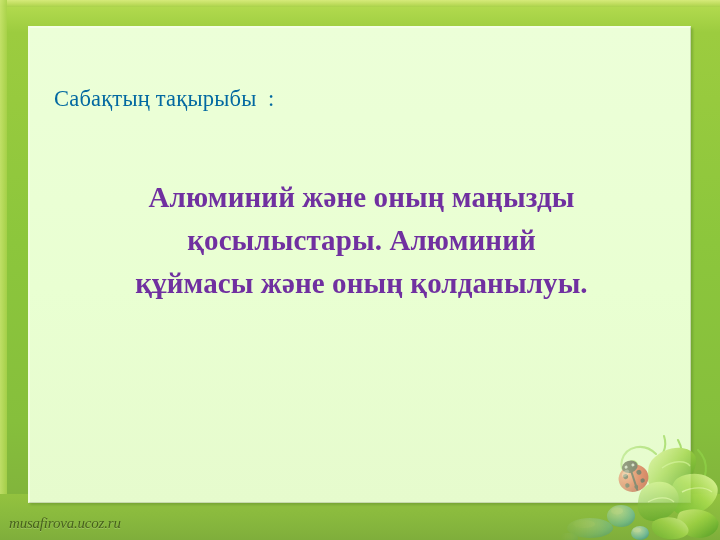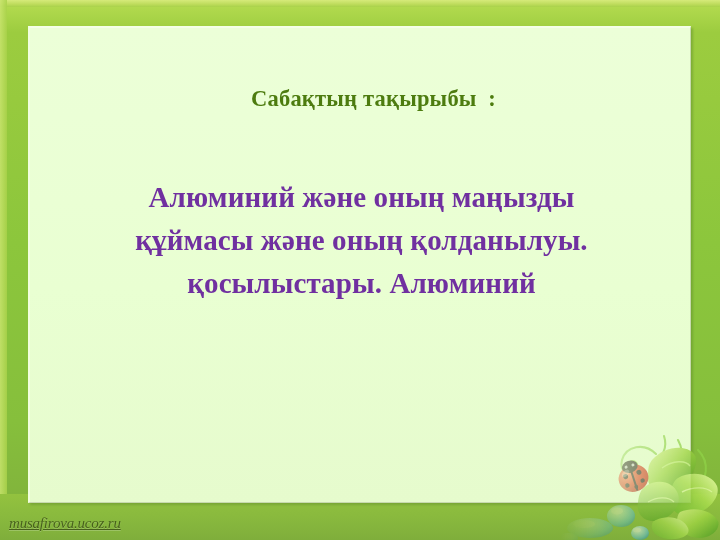--- a/index.html
+++ b/index.html
@@ -84,23 +84,23 @@
   .text-layer {
     position: absolute;
     left: 0; top: 0;
     width: 663px; height: 477px;
   }
 
   .subject-line {
     position: absolute;
     left: 0; top: 58px;
     width: 663px;
-    text-align: center;
-    color: #4d7c0f;
-    font-weight: bold;
+    text-align: left;
+    color: #0369a1;
+    font-weight: normal;
     font-size: 22.5px;
     letter-spacing: .2px;
     white-space: pre;
     text-indent: 24px;
   }
 
   .main-title {
     position: absolute;
     left: 16px; top: 148px;
     width: 631px;
@@ -118,21 +118,20 @@
     position: absolute;
     left: 9px; bottom: 8px;
     font-family: "Liberation Serif", "DejaVu Serif", serif;
     font-style: italic;
     font-size: 15px;
     color: #3a4f14;
     opacity: .82;
     letter-spacing: -.2px;
     white-space: nowrap;
     text-shadow: 0 1px 0 rgba(255,255,255,.25);
-    text-decoration: underline;
   }
 
   
   .decor {
     position: absolute;
     right: 0; bottom: 0;
     width: 160px; height: 120px;
     pointer-events: none;
   }
   .decor svg { display: block; width: 160px; height: 120px; }
@@ -150,22 +149,22 @@
 
   <div class="panel">
     <div class="panel-tint"></div>
 
     <div class="text-layer">
 
       <div class="subject-line">Сабақтың тақырыбы  :</div>
 
       <div class="main-title">
         <span class="ln">Алюминий және оның маңызды</span>
+        <span class="ln">қосылыстары. Алюминий</span>
         <span class="ln">құймасы және оның қолданылуы.</span>
-        <span class="ln">қосылыстары. Алюминий</span>
       </div>
 
     </div>
   </div>
 
   <div class="decor">
     <svg viewBox="0 0 160 120" xmlns="http://www.w3.org/2000/svg" aria-hidden="true">
       <defs>
         <linearGradient id="lfA" x1="0" y1="0" x2="1" y2="1">
           <stop offset="0%" stop-color="#d8f08a"></stop>

